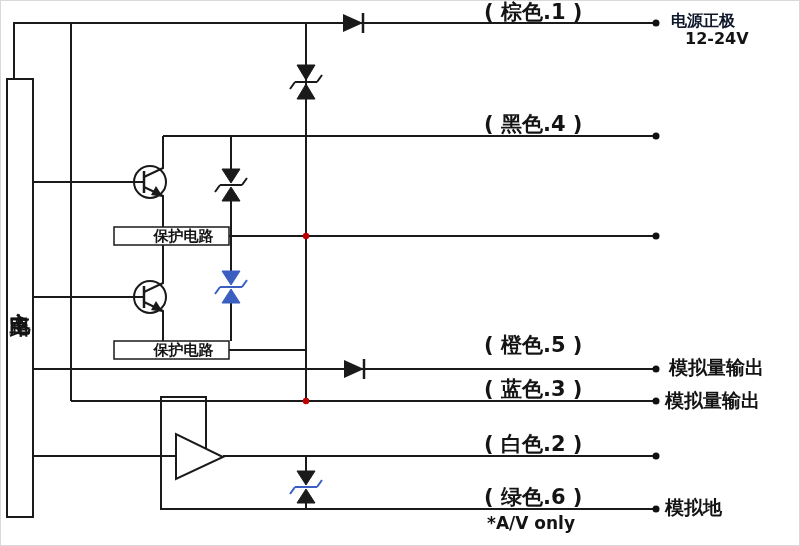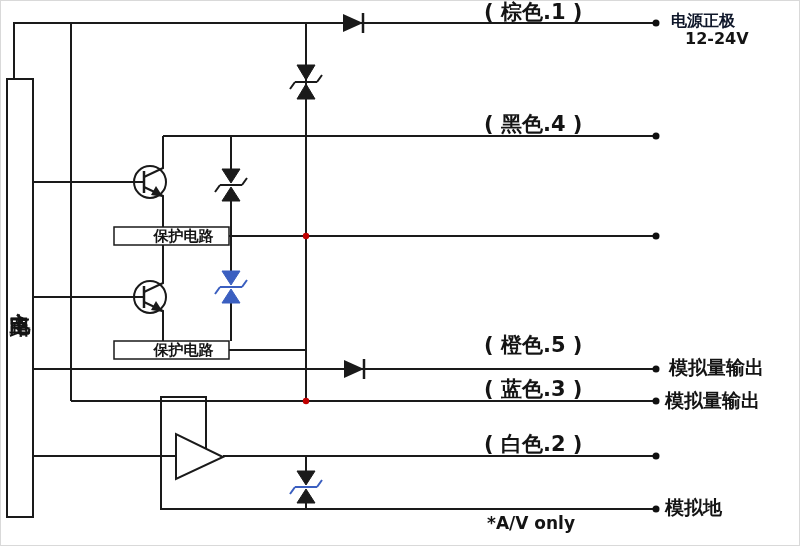--- a/index.html
+++ b/index.html
@@ -125,20 +125,21 @@
   <div class="vert-lbl">主电路</div>
 
   <div class="prot-lbl" style="left:113px;top:226px;width:115px;height:18px;">保护电路</div>
   <div class="prot-lbl" style="left:113px;top:340px;width:115px;height:18px;">保护电路</div>
 
   <div class="lbl wire-lbl" style="left:483px;top:0px;">( 棕色.1 )</div>
   <div class="lbl wire-lbl" style="left:483px;top:112px;">( 黑色.4 )</div>
   <div class="lbl wire-lbl" style="left:483px;top:333px;">( 橙色.5 )</div>
   <div class="lbl wire-lbl" style="left:483px;top:377px;text-align:right;">( 蓝色.3 )</div>
   <div class="lbl wire-lbl" style="left:483px;top:432px;">( 白色.2 )</div>
+  <div class="lbl wire-lbl" style="left:483px;top:485px;">( 绿色.6 )</div>
 
   <div class="lbl term-lbl-sm" style="left:670px;top:11px;">电源正极</div>
   <div class="lbl sub-lbl" style="left:684px;top:29px;">12-24V</div>
   <div class="lbl term-lbl" style="left:668px;top:356px;">模拟量输出</div>
   <div class="lbl term-lbl" style="left:664px;top:389px;">模拟量输出</div>
   <div class="lbl term-lbl" style="left:664px;top:496px;">模拟地</div>
 
   <div class="lbl footnote" style="left:486px;top:513px;">*A/V only</div>
 </div>
 

